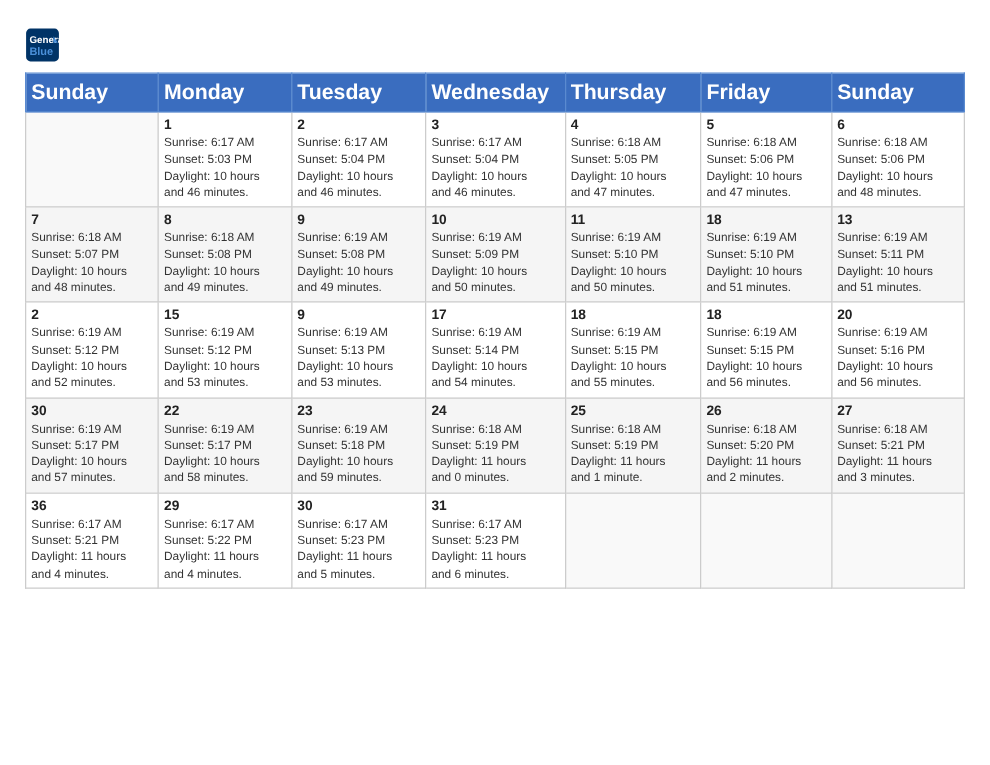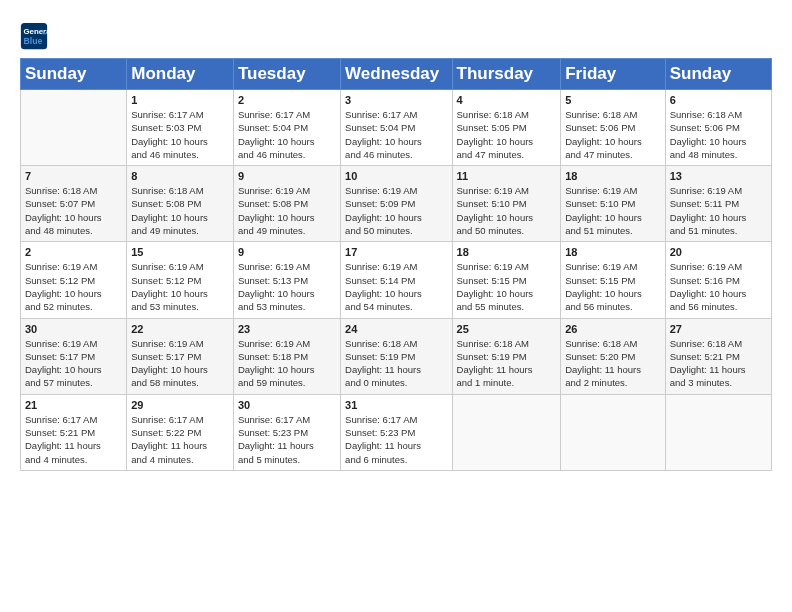--- a/index.html
+++ b/index.html
@@ -312,21 +312,21 @@
           <td>
             <div class="day-num">27</div>
             <div class="day-info" style="white-space: pre-line;">Sunrise: 6:18 AM
 Sunset: 5:21 PM
 Daylight: 11 hours
 and 3 minutes.</div>
           </td>
         </tr>
         <tr>
           <td>
-            <div class="day-num">21</div>
+            <div class="day-num">36</div>
             <div class="day-info" style="white-space: pre-line;">Sunrise: 6:17 AM
 Sunset: 5:21 PM
 Daylight: 11 hours
 and 4 minutes.</div>
           </td>
           <td>
             <div class="day-num">29</div>
             <div class="day-info" style="white-space: pre-line;">Sunrise: 6:17 AM
 Sunset: 5:22 PM
 Daylight: 11 hours

